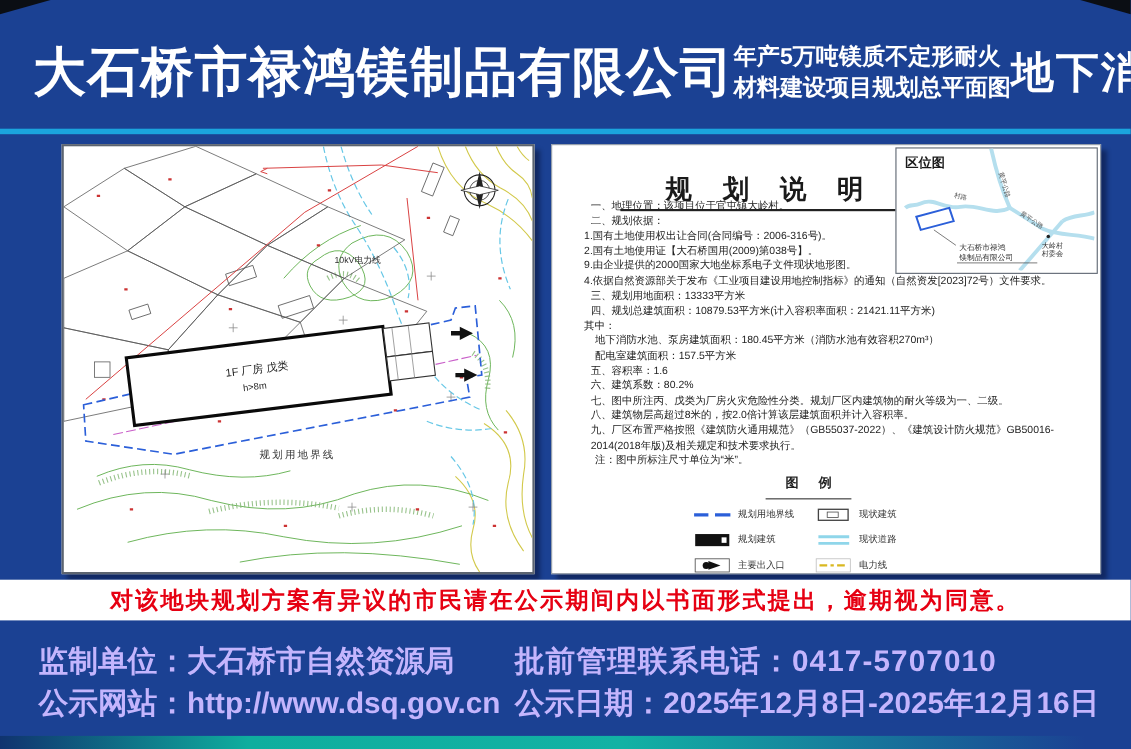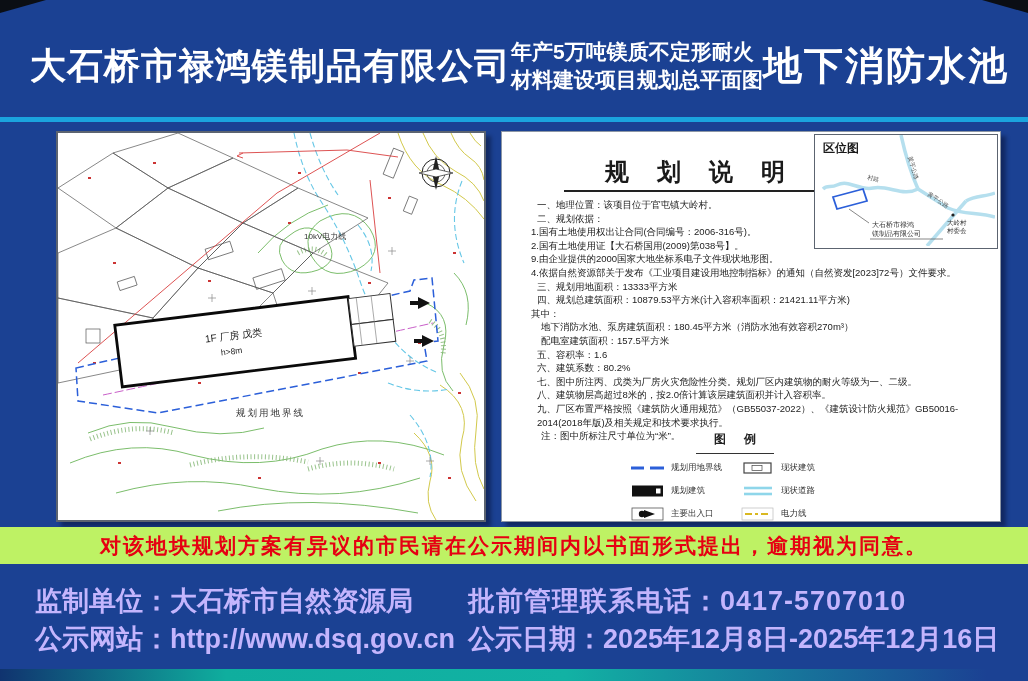--- a/index.html
+++ b/index.html
@@ -12,39 +12,39 @@
   .corner{position:absolute;width:0;height:0;}
   .corner-tl{top:0;left:0;border-top:13px solid #0b0e14;border-right:46px solid transparent;}
   .corner-tr{top:0;right:0;border-top:13px solid #0b0e14;border-left:46px solid transparent;}
 
   
   .header{
     position:absolute;top:18px;left:0;right:0;height:96px;
     display:flex;align-items:center;justify-content:space-between;
     padding:0 30px;color:#fff;
   }
-  .company{font-size:36px;font-weight:bold;white-space:nowrap;letter-spacing:1px;}
+  .company{font-size:48px;font-weight:bold;white-space:nowrap;letter-spacing:1px;}
   .project{font-size:21px;font-weight:bold;line-height:28px;white-space:nowrap;}
   .board-title{font-size:39px;font-weight:bold;white-space:nowrap;letter-spacing:2px;}
   .divider{position:absolute;top:117px;left:0;right:0;height:5px;background:#1ba4de;}
 
   
   .panel{position:absolute;background:#fff;box-sizing:border-box;
          box-shadow:5px 5px 4px rgba(0,0,20,.38);}
   .map-panel{left:56px;top:131px;width:430px;height:391px;border:2px solid #5c6470;}
   .doc-panel{left:501px;top:131px;width:500px;height:391px;border:1px solid #8d97a5;}
 
   
   .plan-title{
     position:absolute;left:58px;top:24px;width:270px;text-align:center;
     font-size:24px;font-weight:bold;letter-spacing:28px;text-indent:28px;color:#1a1a1a;
   }
   .plan-underline{position:absolute;left:62px;top:58px;width:268px;border-top:2px solid #222;}
   .notes{
-    position:absolute;left:24px;top:66px;right:14px;
+    position:absolute;left:24px;top:49px;right:14px;
     font-size:9.5px;line-height:13.6px;color:#222;
   }
   .n-sec{padding-left:11px;}
   .n-num{padding-left:5px;}
   .n-sub{padding-left:15px;}
 
   
   .legend{position:absolute;left:128px;top:299px;width:210px;}
   .legend-title{
     width:78px;margin:0 auto 7px;text-align:center;
@@ -54,21 +54,21 @@
   .legend-grid{display:grid;grid-template-columns:1fr 1fr;row-gap:9px;column-gap:10px;}
   .lg-item{display:flex;align-items:center;gap:5px;}
   .lg-label{font-size:8.5px;color:#333;white-space:nowrap;}
 
   
   .loc-map{position:absolute;top:2px;right:2px;width:182px;height:113px;
            border:1px solid #5c6470;background:#fff;}
 
   
   .banner{
-    position:absolute;top:527px;left:0;right:0;height:37px;background:#bef264;
+    position:absolute;top:527px;left:0;right:0;height:37px;background:#ffffff;
     display:flex;align-items:center;justify-content:center;
   }
   .banner-text{color:#e60012;font-size:21px;font-weight:bold;letter-spacing:2px;white-space:nowrap;}
 
   
   .footer-row{position:absolute;color:#c4b5fd;font-weight:bold;font-size:27px;white-space:nowrap;}
   .f-r1l{left:35px;top:583px;}
   .f-r1r{left:468px;top:583px;letter-spacing:1px;}
   .f-r2l{left:35px;top:621px;}
   .f-r2r{left:468px;top:621px;}

